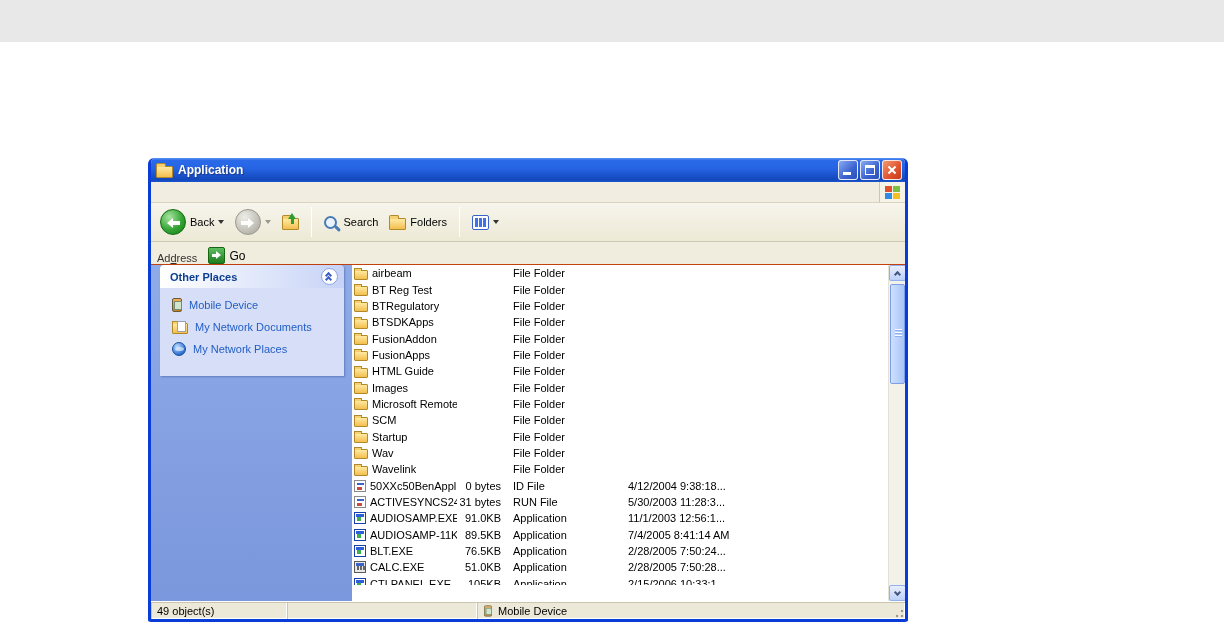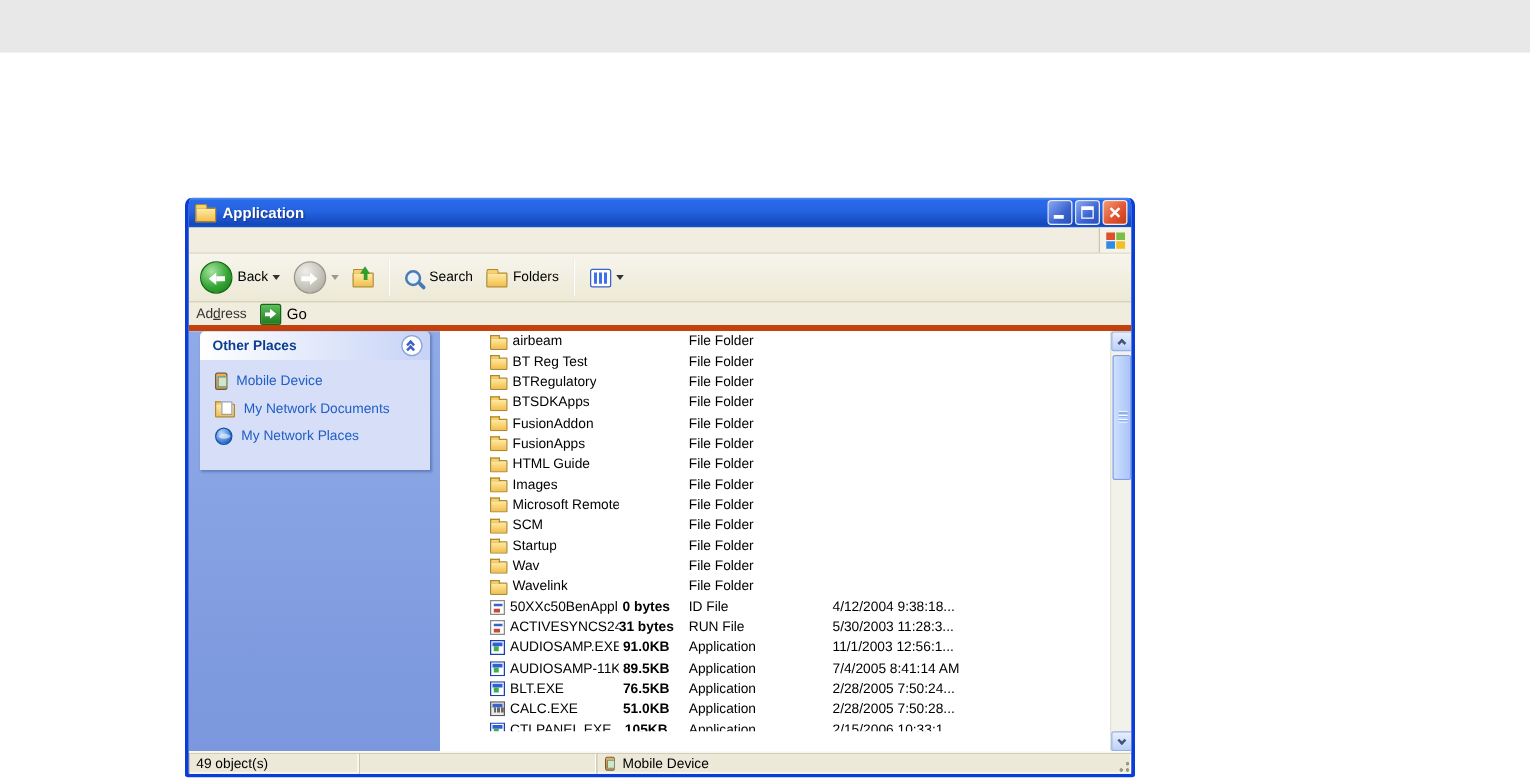--- a/index.html
+++ b/index.html
@@ -57,21 +57,21 @@
   .i-up { position:relative; }
   .i-up::after { content:""; position:absolute; left:5px; top:-6px; border-left:4px solid transparent; border-right:4px solid transparent; border-bottom:6px solid #2f9e2f; }
   .i-up .stem { position:absolute; left:8px; top:-1px; width:3px; height:6px; background:#2f9e2f; }
   .i-search { width:13px; height:13px; border:2px solid #4a7ab5; border-radius:50%; background:#eaf3fc; position:relative; margin-right:2px; }
   .i-search::after { content:""; position:absolute; left:8px; top:9px; width:7px; height:3px; background:#4a7ab5; transform:rotate(45deg); border-radius:2px; }
   .i-views { width:17px; height:15px; background:#fff; border:1px solid #3a62c8; border-radius:2px; position:relative; }
   .i-views::before { content:""; position:absolute; left:2px; top:2px; width:11px; height:9px;
               background:repeating-linear-gradient(90deg,#3f72e8 0 3px,#ffffff 3px 4px); }
 
   
-  .addressbar { height:23px; background:#f0edde; border-bottom:5px solid #c2410c; display:flex; align-items:center; padding:0 4px 0 6px; font-size:11px; }
+  .addressbar { height:23px; background:#f0edde; border-bottom:1px solid #c2410c; display:flex; align-items:flex-end; padding:0 4px 0 6px; font-size:11px; }
   .addr-label { color:#333; margin-right:6px; }
   .combo { flex:1; height:19px; background:#fff; border:1px solid #7f9db9; display:flex; align-items:center; padding-left:2px; }
   .combo .i-folder { transform:scale(.8); margin-top:2px; }
   .addr-value { font-size:11px; margin-left:3px; flex:1; white-space:nowrap; }
   .combo-drop { width:17px; height:17px; background:linear-gradient(180deg,#e8effe,#bcd0f8); border:1px solid #86a7e8; border-radius:2px; display:flex; align-items:center; justify-content:center; cursor:pointer; }
   .chev { width:5px; height:5px; border-right:2px solid #33537a; border-bottom:2px solid #33537a; transform:rotate(45deg); margin-top:-2px; }
   .go-btn { display:flex; align-items:center; gap:4px; margin-left:5px; cursor:pointer; }
   .i-go { width:17px; height:17px; border-radius:2px; background:linear-gradient(180deg,#5fbe5f,#1e7c1e); border:1px solid #166616; position:relative; }
   .i-go::before { content:""; position:absolute; left:3px; top:6px; width:5px; height:3px; background:#fff; }
   .i-go::after { content:""; position:absolute; right:3px; top:3px; border-top:4px solid transparent; border-bottom:4px solid transparent; border-left:5px solid #fff; }
@@ -97,25 +97,25 @@
   .i-netplaces { width:14px; height:14px; border-radius:50%; background:radial-gradient(circle at 35% 30%,#bcdcff,#2d6fd2 70%,#1a4f9e); border:1px solid #174f9e; position:relative; }
   .i-netplaces::before { content:""; position:absolute; left:2px; top:4px; width:9px; height:4px; background:rgba(255,255,255,.55); border-radius:50%; }
 
   
   .listpane { flex:1; position:relative; background:#fff; overflow:hidden; }
   .list-header { height:16px; display:flex; background:#fbfaf4; border-bottom:1px solid #d9d6c2; font-size:11px; }
   .hcell { display:flex; align-items:center; padding-left:6px; border-right:1px solid #e0ddcb; box-shadow:inset -1px 0 0 #ffffff; color:#000; cursor:pointer; white-space:nowrap; overflow:hidden; }
   .hcell.c0 { width:105px; } .hcell.c1 { width:50px; justify-content:flex-end; padding-right:5px; }
   .hcell.c2 { width:115px; } .hcell.c3 { width:103px; } .hcell.c4 { flex:1; border-right:none; }
   .sort-up { width:0; height:0; border-left:4px solid transparent; border-right:4px solid transparent; border-bottom:5px solid #b4b19e; margin-left:8px; }
-  .list-rows { height:320px; overflow:hidden;padding-left:38px; }
+  .list-rows { height:320px; overflow:hidden; }
   .lrow { height:16.35px; display:flex; align-items:center; font-size:11px; color:#000; cursor:default; white-space:nowrap; }
   .cell-name { width:105px; display:flex; align-items:center; padding-left:2px; overflow:hidden; }
   .cell-name .lbl { margin-left:4px; overflow:hidden; }
-  .cell-size { width:50px; text-align:center; padding-right:6px;font-weight:bold; }
+  .cell-size { width:50px; text-align:right; padding-right:6px; }
   .cell-type { width:115px; padding-left:6px; overflow:hidden; }
   .cell-mod  { padding-left:6px; overflow:hidden; }
   .fi { flex:none; }
   .fi-folder { width:14px; height:10px; background:linear-gradient(180deg,#ffe9a2,#f3bf4e); border:1px solid #b08a2a; border-radius:1px; position:relative; margin-top:3px; }
   .fi-folder::before { content:""; position:absolute; top:-3px; left:-1px; width:6px; height:2px; background:#f7d070; border:1px solid #b08a2a; border-bottom:none; }
   .fi-idfile { width:12px; height:12px; background:#fff; border:1px solid #8a8a8a; position:relative; }
   .fi-idfile::before { content:""; position:absolute; left:2px; top:2px; width:7px; height:2px; background:#3a62c8; }
   .fi-idfile::after { content:""; position:absolute; left:2px; top:6px; width:5px; height:3px; background:#c84a3a; }
   .fi-app { width:12px; height:12px; background:#fff; border:1px solid #1b3fae; position:relative; }
   .fi-app::before { content:""; position:absolute; left:1px; top:1px; right:1px; height:3px; background:#2f5fd8; }

